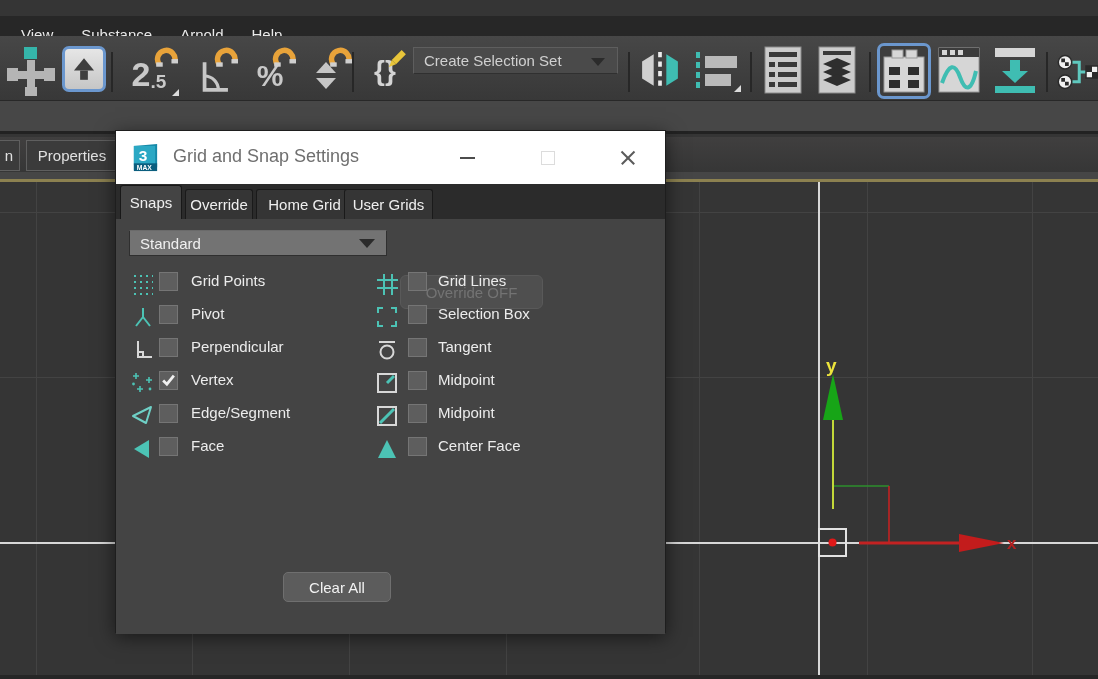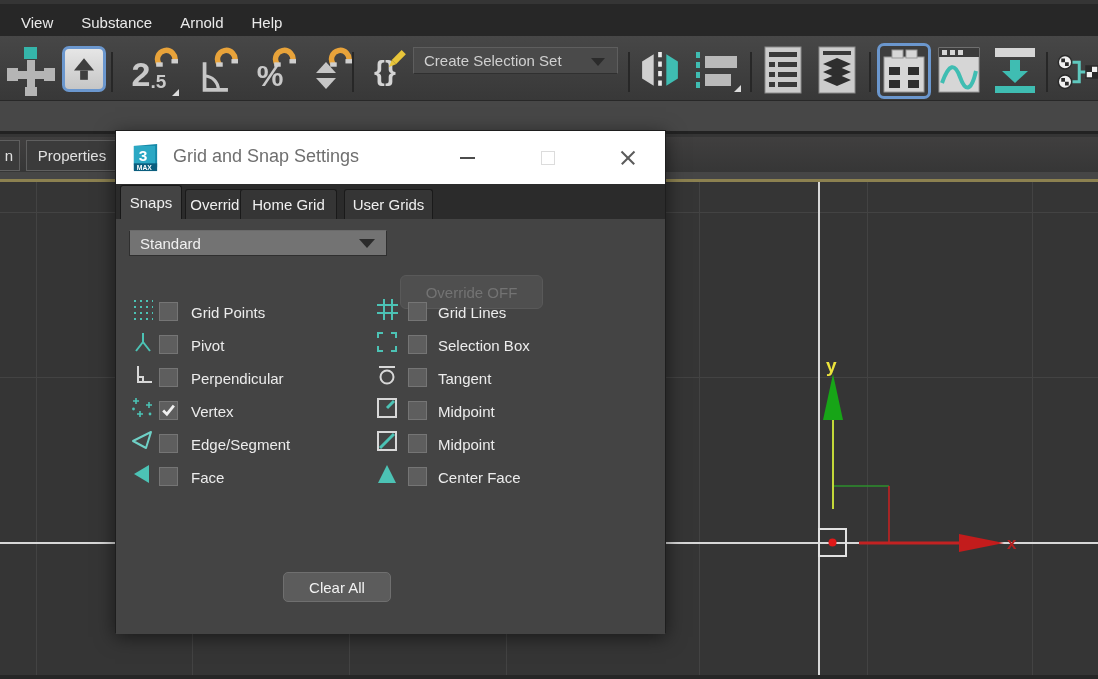--- a/index.html
+++ b/index.html
@@ -1,21 +1,21 @@
 <!DOCTYPE html>
 <html><head>
 <meta charset="utf-8">
 <style>
   * { box-sizing: border-box; margin: 0; padding: 0; }
   html,body { width:1098px; height:679px; overflow:hidden; }
   body { font-family:"Liberation Sans", sans-serif; background:#353535; position:relative; }
   .abs { position:absolute; }
 
   
-  .menu-bar { position:absolute; left:0; top:4px; width:1098px; height:36px; background:#272727; display:flex; align-items:center; padding-left:10px; gap:6px; z-index:3; }
+  .menu-bar { position:absolute; left:0; top:16px; width:1098px; height:36px; background:#272727; display:flex; align-items:center; padding-left:10px; gap:6px; z-index:3; }
   .menu-item { color:#eaeaea; font-size:15px; padding:6px 11px; cursor:default; }
 
   
   .toolbar { position:absolute; left:0; top:36px; width:1098px; height:65px; background:linear-gradient(#474747,#383838); border-bottom:1px solid #282828; z-index:3; }
   .tbtn { position:absolute; display:flex; align-items:center; justify-content:center; }
   .tsep { position:absolute; top:16px; width:2px; height:40px; background:#272727; }
   .flyout { position:absolute; bottom:2px; right:1px; width:0; height:0; border-left:7px solid transparent; border-bottom:7px solid #dcdcdc; }
   .glyph { color:#c9c9c9; font-weight:bold; }
   .kbd-btn { border:3px solid #6b97ce; border-radius:7px; background:linear-gradient(#e6e6e6,#c6c6c6); }
   .ribbon-btn { border:3px solid #6b97ce; border-radius:7px; background:#3d3d3d; padding:3px; }
@@ -53,21 +53,21 @@
   .dlg-tabstrip { position:absolute; left:0; top:53px; width:100%; height:35px; background:#2b2b2b; }
   .dlg-tab { position:absolute; bottom:0; height:30px; background:#353535; border:1px solid #1a1a1a; border-bottom:none; color:#efefef; font-size:15px; display:flex; align-items:center; justify-content:center; border-radius:3px 3px 0 0; }
   .dlg-tab.active { height:34px; background:#444; border-color:#181818; }
 
   .dlg-body { position:absolute; left:0; top:88px; width:100%; height:415px; background:#444; }
   .preset-dd { position:absolute; left:13px; top:11px; width:258px; height:26px; background:#737373; border:1px solid #2f2f2f; border-top-color:#6a6a6a; color:#f0f0f0; font-size:15px; display:flex; align-items:center; padding:0 10px; }
   .preset-dd .tri { position:absolute; right:11px; top:8px; width:0; height:0; border-left:8px solid transparent; border-right:8px solid transparent; border-top:9px solid #2b2b2b; }
   .override-btn { position:absolute; left:284px; top:10px; width:143px; height:34px; background:#4f4f4f; border:1px solid #595959; border-radius:6px; color:#737373; font-size:15px; display:flex; align-items:center; justify-content:center;margin-top:46px; }
 
   .opt-row { position:absolute; left:0; width:100%; height:33px; }
-  .opt-cell { position:absolute; top:16px; height:33px; display:flex; align-items:flex-end; }
+  .opt-cell { position:absolute; top:0; height:33px; display:flex; align-items:flex-start; }
   .opt-cell.left { left:15px; }
   .opt-cell.right { left:259px; }
   .opt-icon { width:24px; height:24px; flex:0 0 24px; }
   .opt-cell.left .checkbox { margin-left:4px; }
   .opt-cell.right .checkbox { margin-left:9px; }
   .checkbox { width:19px; height:19px; background:#5e5e5e; border:1px solid #757575; display:flex; align-items:center; justify-content:center; }
   .opt-cell.left .opt-label { margin-left:13px; }
   .opt-cell.right .opt-label { margin-left:11px; }
   .opt-label { color:#ececec; font-size:15px; white-space:nowrap; }
 
@@ -324,21 +324,21 @@
       </div>
   </div>
 
   <div class="dlg-tabstrip">
     <div class="dlg-tab active" style="left:4px; width:62px;">
         <span>Snaps</span>
       </div>
     <div class="dlg-tab" style="left:69px; width:68px;">
         <span>Override</span>
       </div>
-    <div class="dlg-tab" style="left:124px; width:97px;">
+    <div class="dlg-tab" style="left:140px; width:97px;">
         <span>Home Grid</span>
       </div>
     <div class="dlg-tab" style="left:228px; width:89px;">
         <span>User Grids</span>
       </div>
   </div>
 
   <div class="dlg-body">
 
     <div class="preset-dd">

